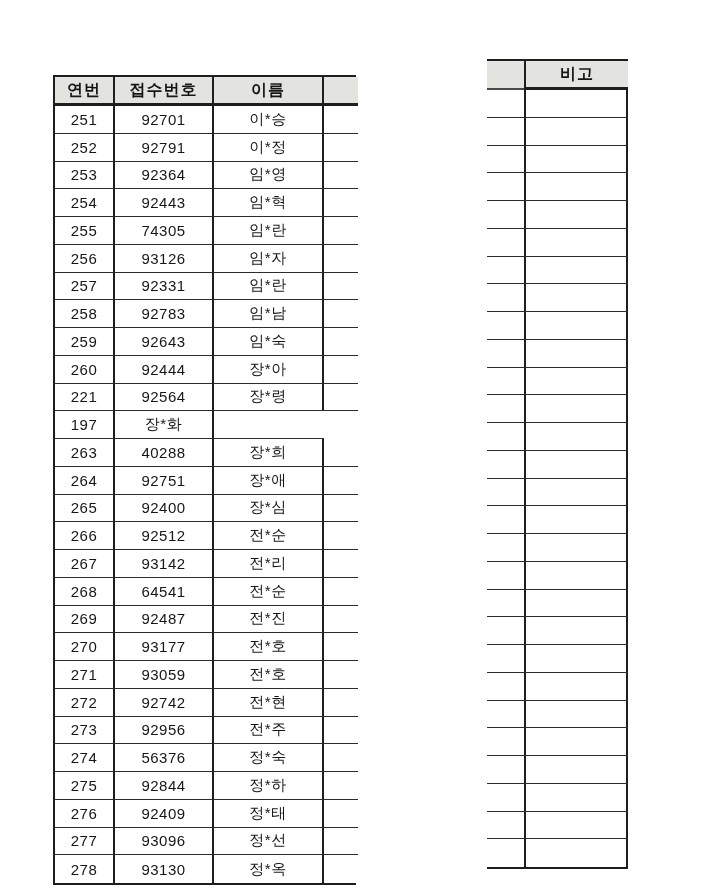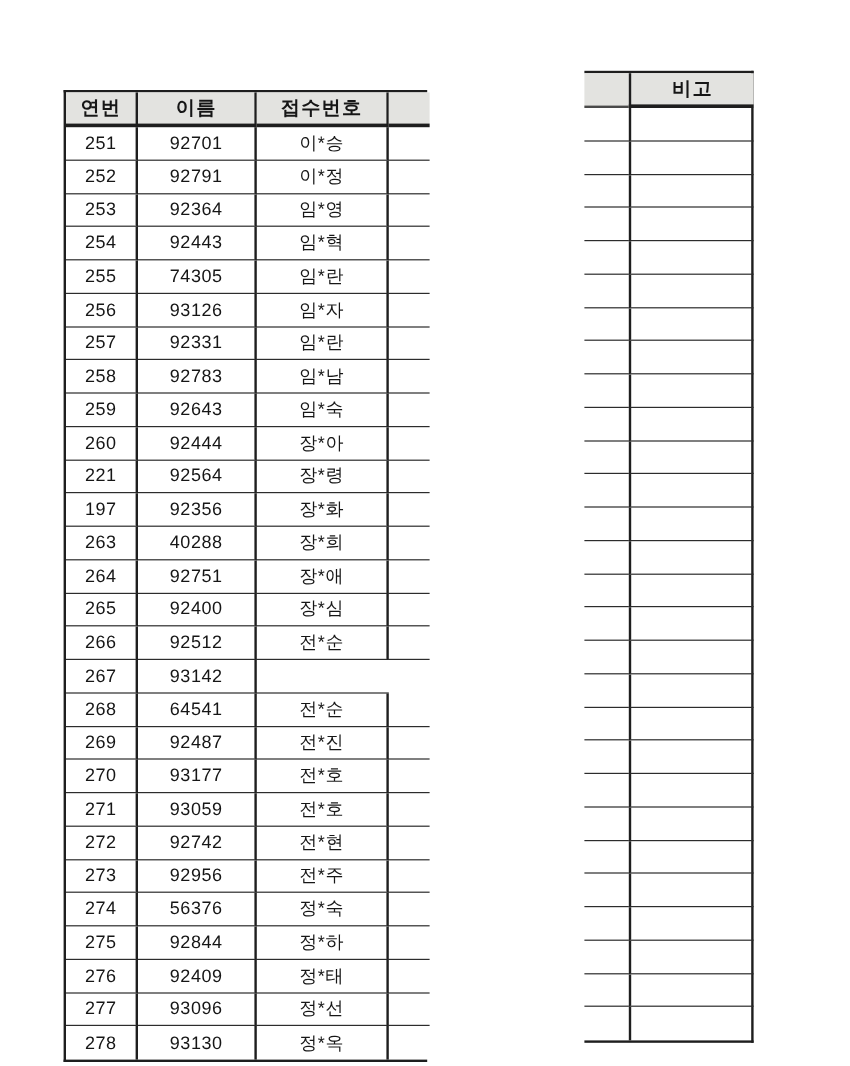--- a/index.html
+++ b/index.html
@@ -60,22 +60,22 @@
   .vl { border-left: 2px solid var(--border); }   
 </style>
 </head>
 <body>
 
 <div class="page">
 
   <div class="lt">
     <div class="lrow">
       <div class="hc vr">연번</div>
+      <div class="hc vr">접수번호</div>
       <div class="hc vr">이름</div>
-      <div class="hc vr">접수번호</div>
       <div class="hc"></div>
     </div>
     <div id="left-rows">
         <div class="trow lrow">
           <div class="tc vr">251</div>
           <div class="tc vr">92701</div>
           <div class="tc vr">이*승</div>
           <div class="tc"></div>
         </div>
         <div class="trow lrow">
@@ -133,21 +133,20 @@
           <div class="tc"></div>
         </div>
         <div class="trow lrow">
           <div class="tc vr">221</div>
           <div class="tc vr">92564</div>
           <div class="tc vr">장*령</div>
           <div class="tc"></div>
         </div>
         <div class="trow lrow">
           <div class="tc vr">197</div>
-          <div class="tc vr">92356</div>
           <div class="tc vr">장*화</div>
           <div class="tc"></div>
         </div>
         <div class="trow lrow">
           <div class="tc vr">263</div>
           <div class="tc vr">40288</div>
           <div class="tc vr">장*희</div>
           <div class="tc"></div>
         </div>
         <div class="trow lrow">
@@ -164,20 +163,21 @@
         </div>
         <div class="trow lrow">
           <div class="tc vr">266</div>
           <div class="tc vr">92512</div>
           <div class="tc vr">전*순</div>
           <div class="tc"></div>
         </div>
         <div class="trow lrow">
           <div class="tc vr">267</div>
           <div class="tc vr">93142</div>
+          <div class="tc vr">전*리</div>
           <div class="tc"></div>
         </div>
         <div class="trow lrow">
           <div class="tc vr">268</div>
           <div class="tc vr">64541</div>
           <div class="tc vr">전*순</div>
           <div class="tc"></div>
         </div>
         <div class="trow lrow">
           <div class="tc vr">269</div>

